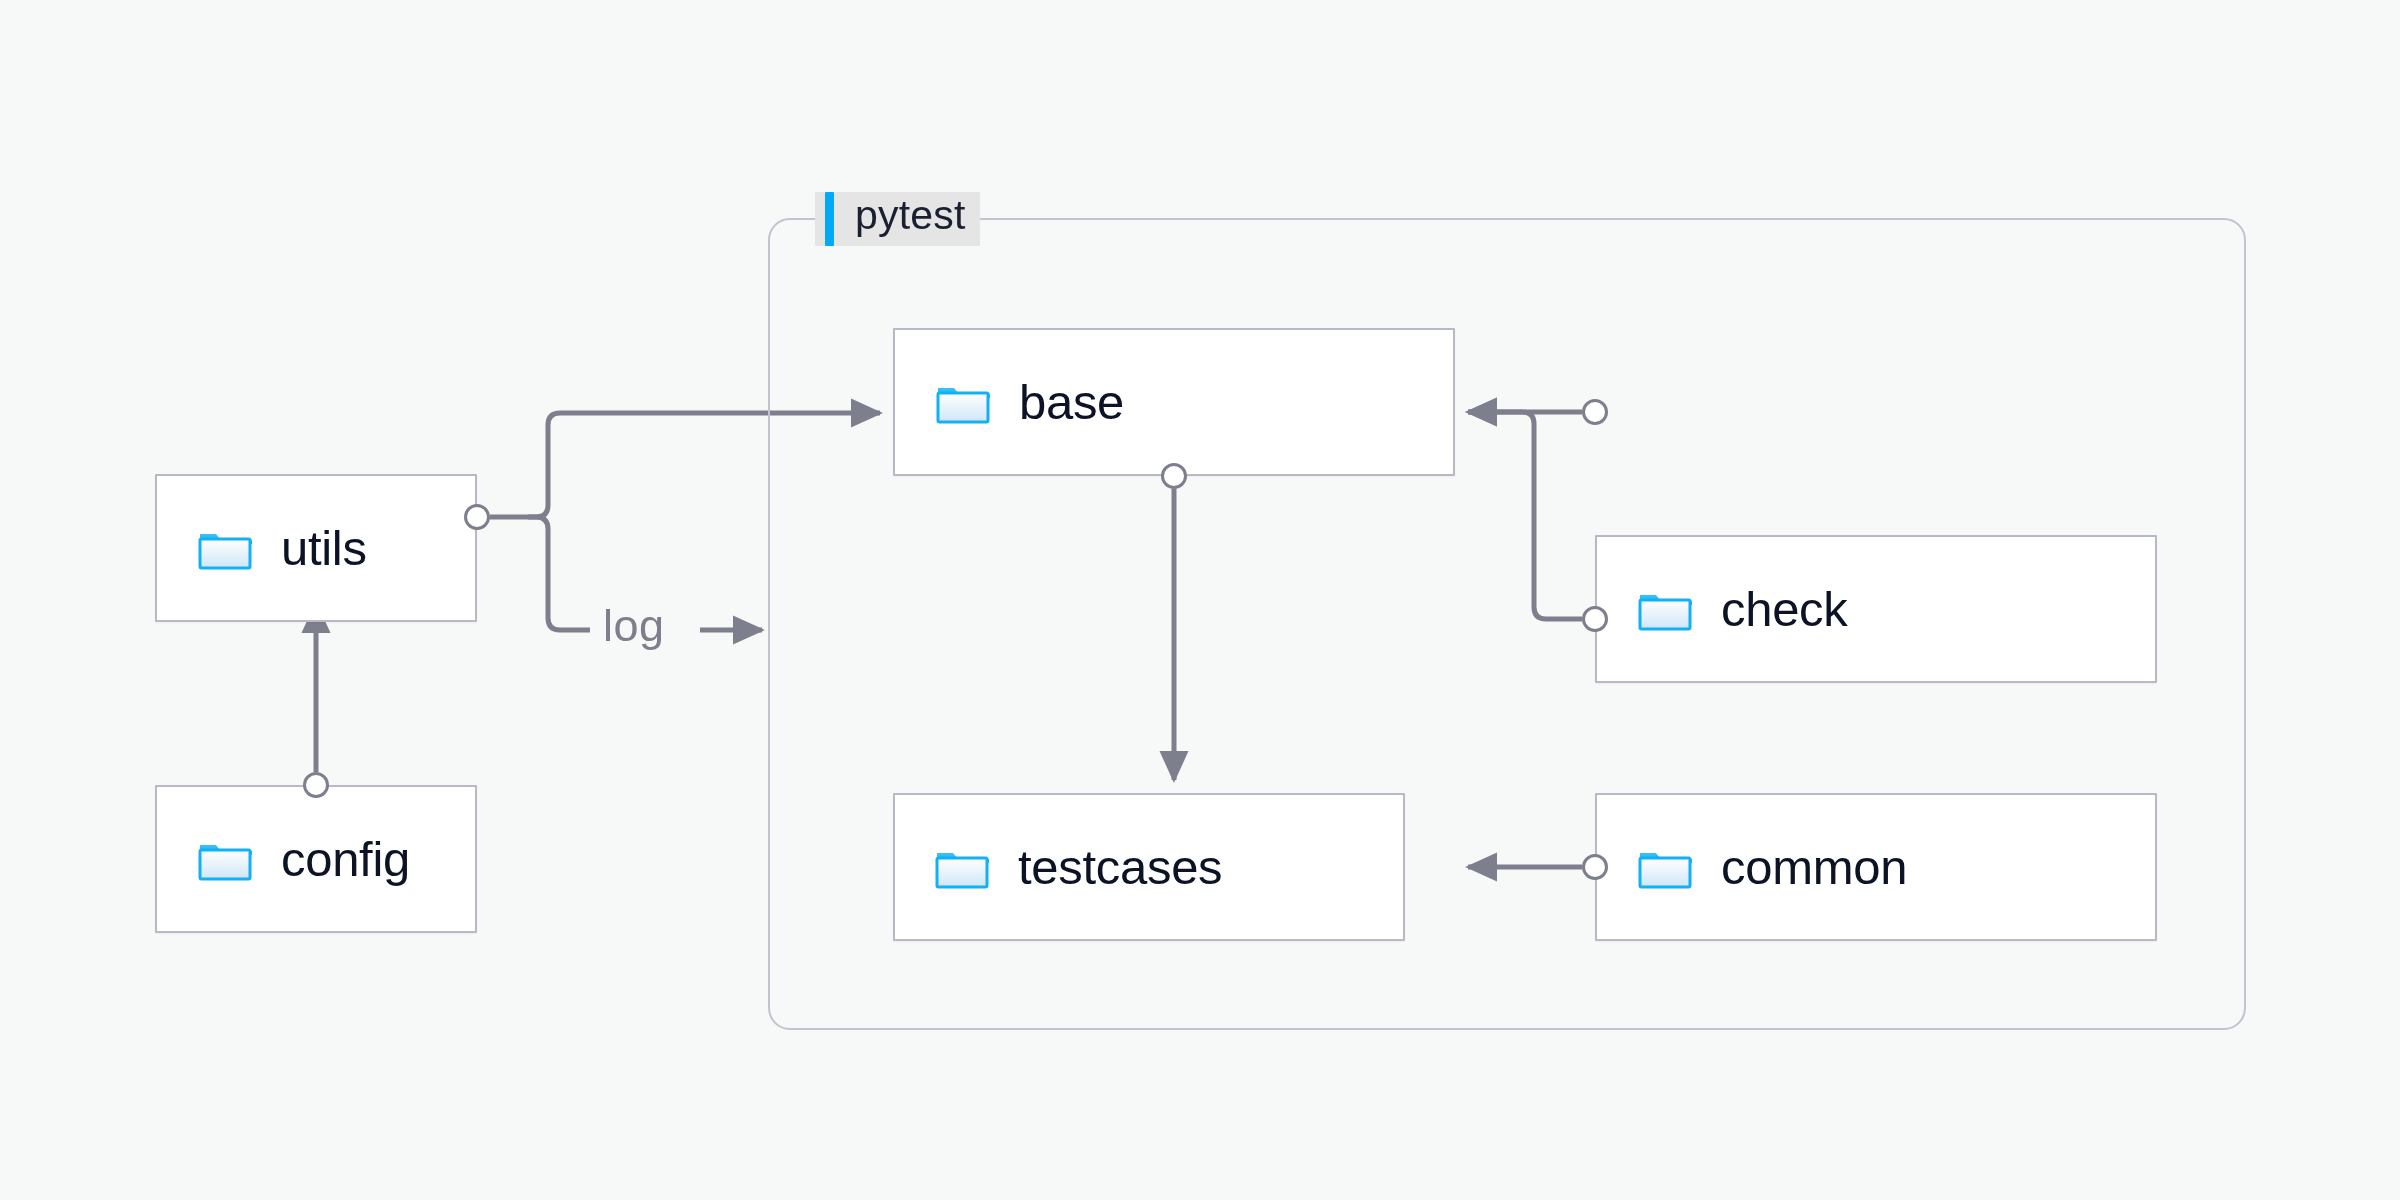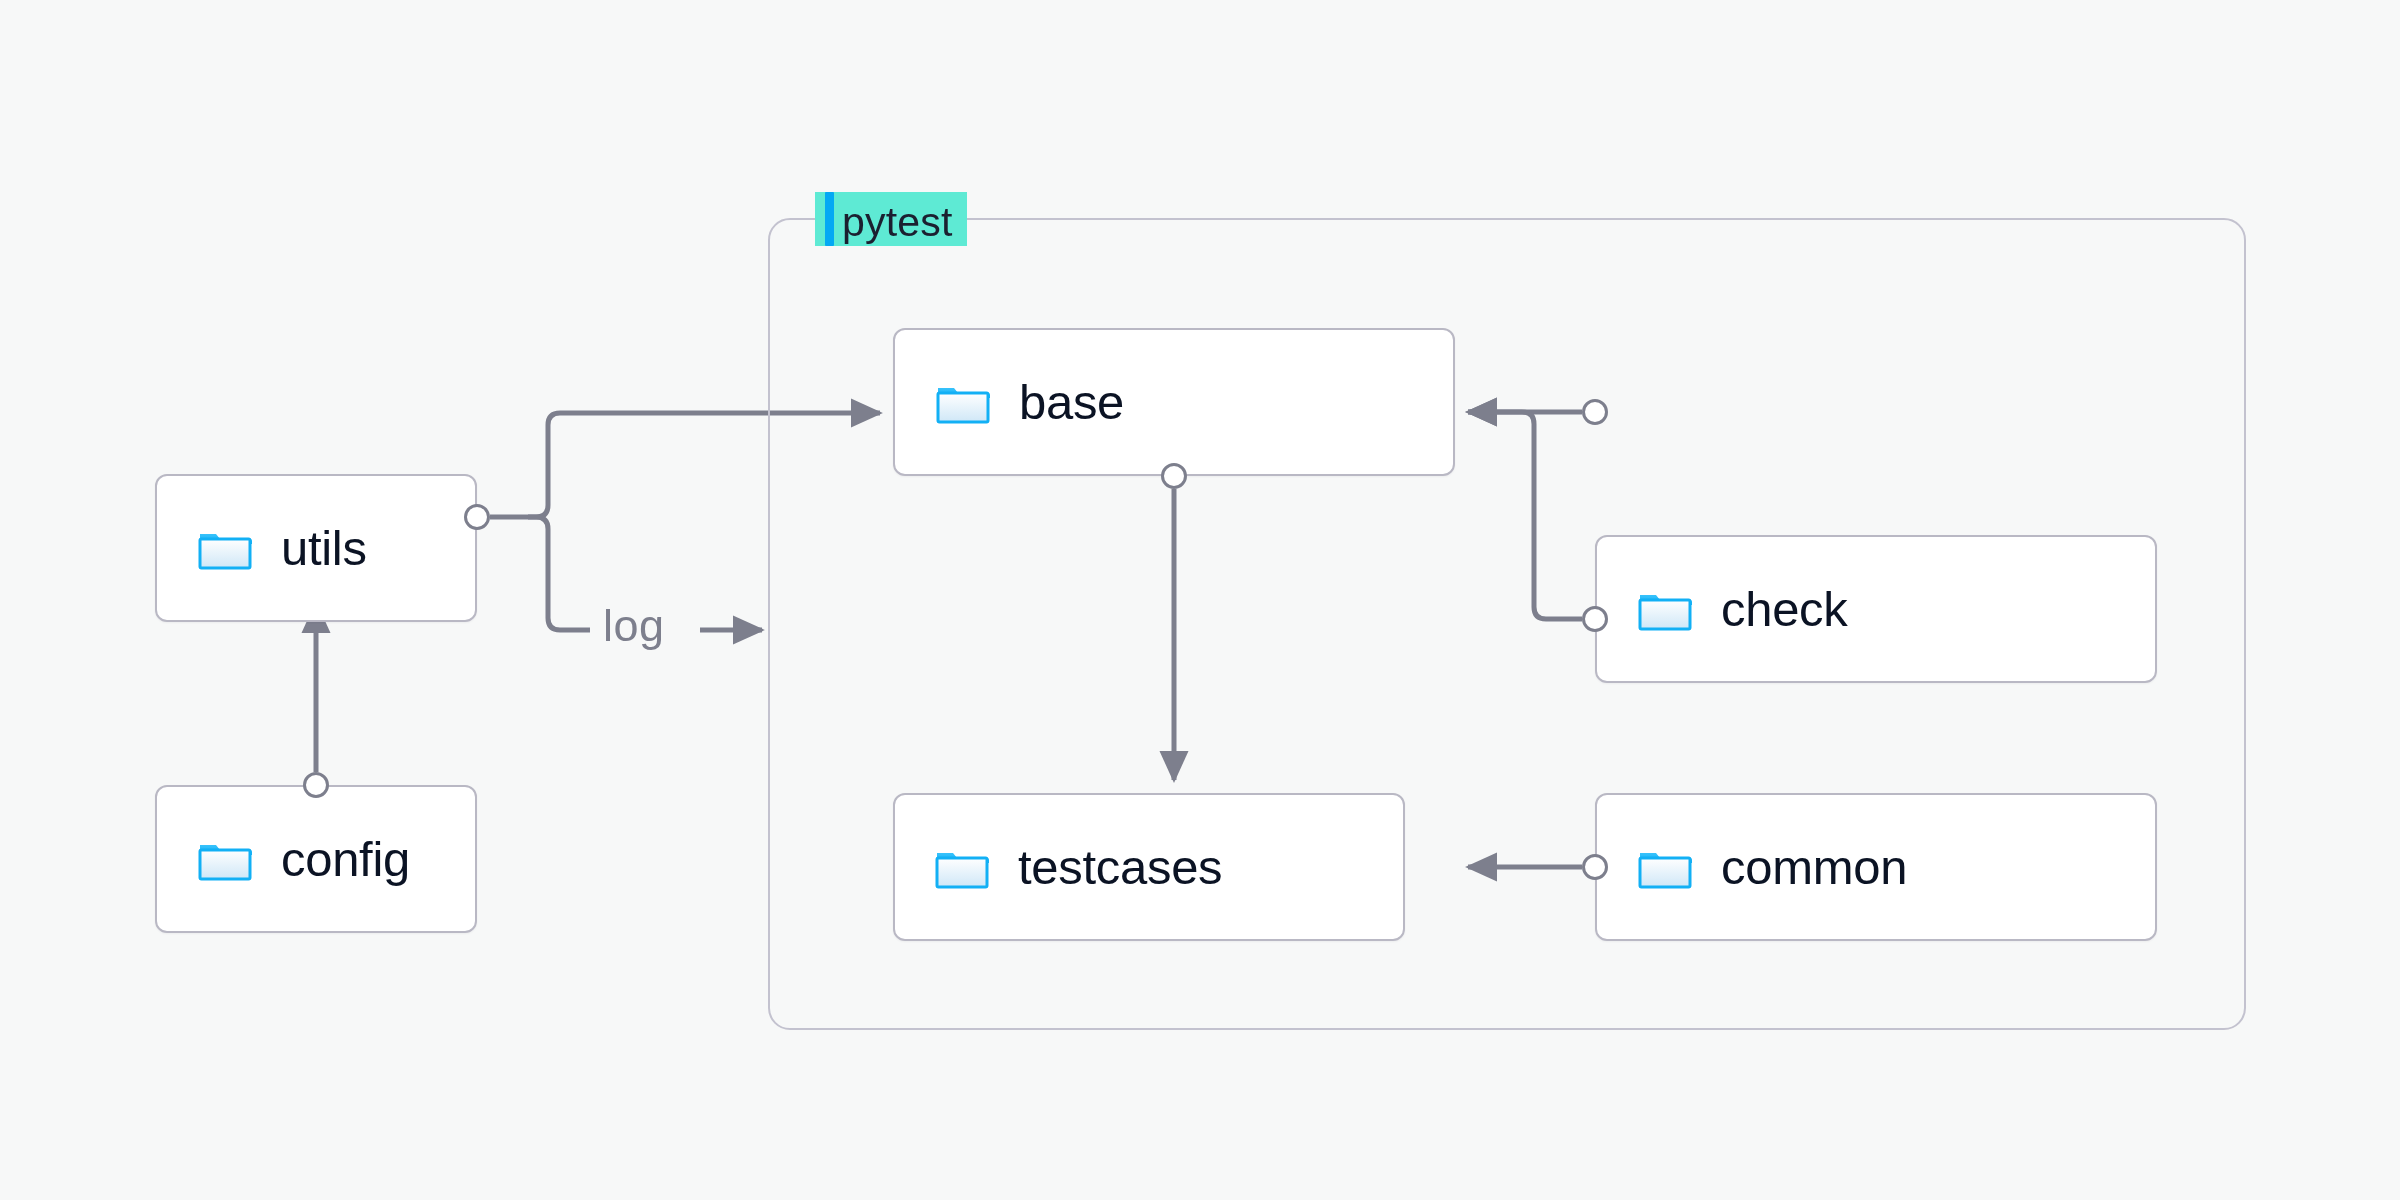--- a/index.html
+++ b/index.html
@@ -17,43 +17,43 @@
   .group-box{
     position:absolute;
     border:2px solid #c3c2cf;
     border-radius:22px;
     background:transparent;
     box-sizing:border-box;
   }
   .group-label{
     position:absolute;
     display:flex;
-    align-items:flex-end;
-    gap:8px;
-    background:#5eead4;
+    align-items:flex-start;
+    gap:21px;
+    background:#e5e5e5;
     padding:0 14px 0 10px;
     height:54px;
   }
   .group-bar{
     width:9px;height:54px;background:#03a9f4;border-radius:1px;
   }
   .group-title{
     font-size:41px;
     color:#1b2030;
     letter-spacing:.2px;
     white-space:nowrap;
   }
 
   
   .node{
     position:absolute;
     box-sizing:border-box;
     background:#ffffff;
     border:2px solid #b9b8c4;
-    border-radius:12px;
+    border-radius:1px;
     display:flex;
     align-items:center;
     padding-left:40px;
     gap:28px;
     box-shadow:0 1px 2px rgba(30,30,50,.05);
   }
   .node-label{
     font-size:49px;
     color:#0b1324;
     font-weight:400;

